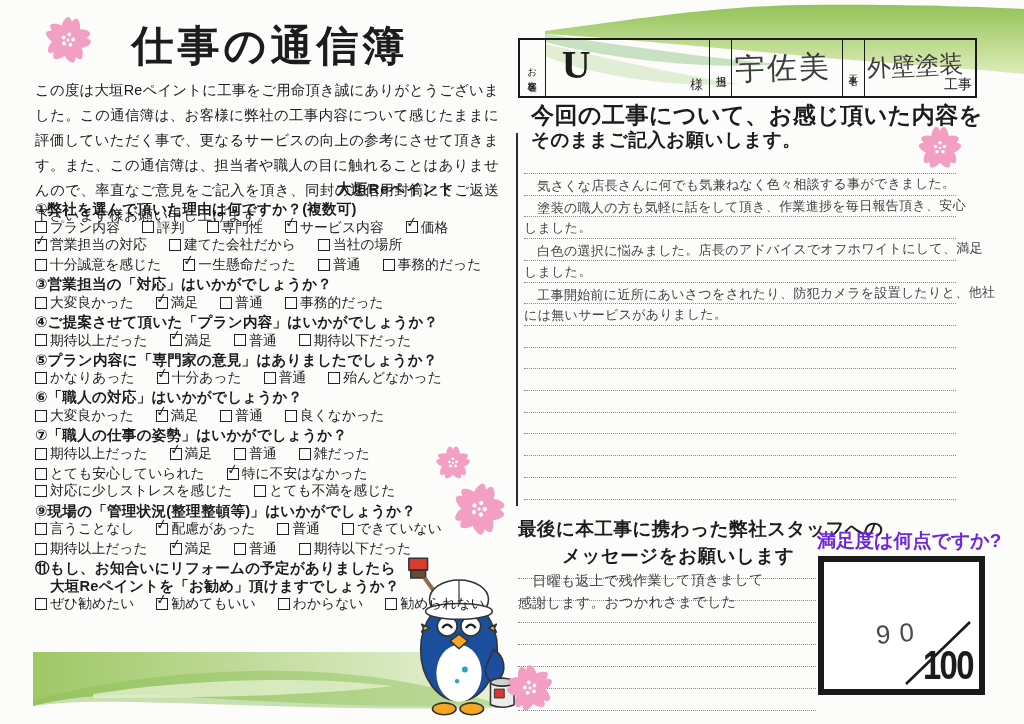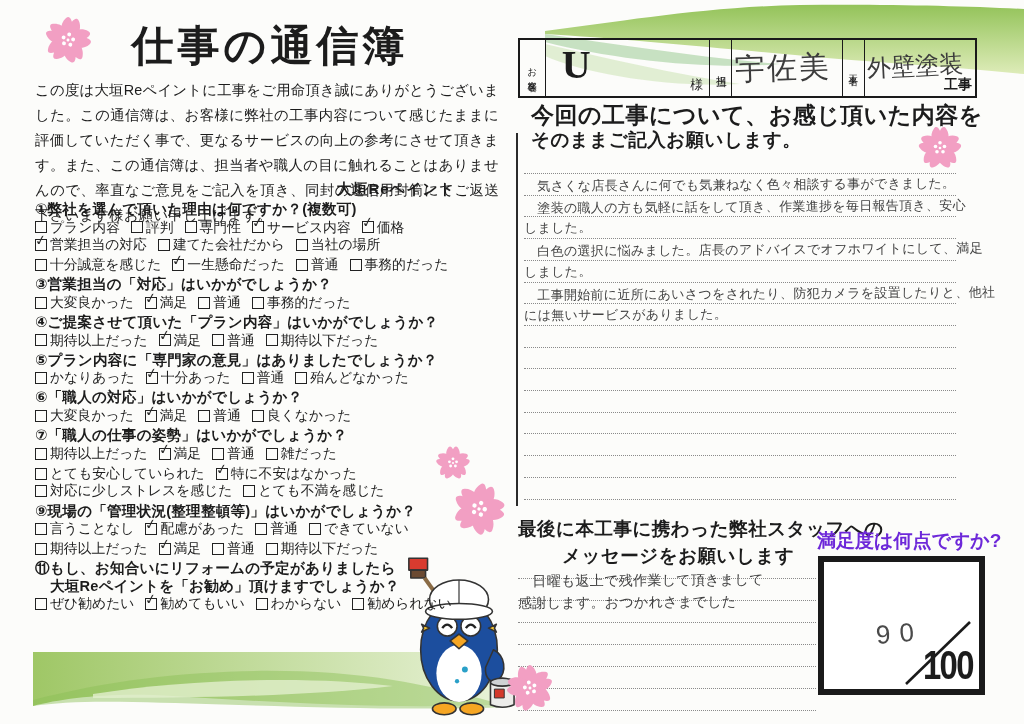--- a/index.html
+++ b/index.html
@@ -19,21 +19,21 @@
     font-size:14.4px;line-height:25px;text-align:justify;letter-spacing:0.2px;
   }
   .signature{
     left:35px;top:180px;width:420px;text-align:right;
     font-size:15px;font-weight:bold;letter-spacing:1px;
   }
   .questions{left:35px;top:201px;width:470px;z-index:3;}
   .q{margin-bottom:2.5px;}
   .q-title{font-size:14.6px;font-weight:bold;line-height:17.6px;letter-spacing:0.2px;}
   .q-title2{margin-left:15px;}
-  .q-row{font-size:13.8px;line-height:17.6px;display:flex;column-gap:11px;align-items:center;}
+  .q-row{font-size:13.8px;line-height:17.6px;display:flex;column-gap:22px;align-items:center;}
   .opt{white-space:nowrap;display:inline-flex;align-items:center;}
   .cb{
     position:relative;display:inline-block;width:10px;height:10px;
     border:1.5px solid #222;margin-right:3px;flex:none;background:transparent;
   }
   .cb[data-checked="true"]::after{
     content:"✓";position:absolute;left:-1px;top:-8px;font-size:14px;
     color:#2e2e2e;transform:rotate(-10deg);font-weight:bold;
   }
   
@@ -44,21 +44,21 @@
   .ht-cell{box-sizing:border-box;position:relative;height:100%;}
   .ht-sep{border-right:1.5px solid #1a1a1a;}
   .vlabel{
     writing-mode:vertical-rl;text-orientation:upright;
     display:flex;align-items:center;justify-content:center;
     font-size:9.5px;letter-spacing:1px;line-height:1;width:100%;height:100%;
   }
   .vlabel.mid{font-size:11px;}
   .u-name{font-family:"Liberation Serif","DejaVu Serif",serif;font-size:40px;font-weight:bold;position:absolute;left:16px;top:1px;}
   .sama{position:absolute;right:6px;bottom:2px;font-size:13px;}
-  .kouji-suffix{position:absolute;right:3px;bottom:2px;font-size:14px;font-weight:bold;}
+  .kouji-suffix{position:absolute;right:3px;bottom:2px;font-size:14px;font-weight:normal;}
   .hw{color:#3c3c3c;}
   .staff-hw{position:absolute;left:3px;top:8px;font-size:30px;letter-spacing:2px;transform:rotate(-2deg);white-space:nowrap;}
   .proj-hw{position:absolute;left:2px;top:10px;font-size:24px;letter-spacing:0px;transform:rotate(-3deg);white-space:nowrap;}
   .instr1{left:531px;top:100px;font-size:23px;font-weight:600;letter-spacing:0.5px;}
   .instr2{left:531px;top:127px;font-size:18.5px;font-weight:600;letter-spacing:0.5px;}
   .vrule{left:516px;top:133px;width:2px;height:373px;background:#2b2b2b;}
   .lines-area{z-index:2;}
   .rule{position:absolute;left:0;right:0;height:0;border-top:1.4px dotted #8a8a8a;}
   .hw-line{
     position:absolute;left:0;white-space:pre;font-size:13px;line-height:20px;

